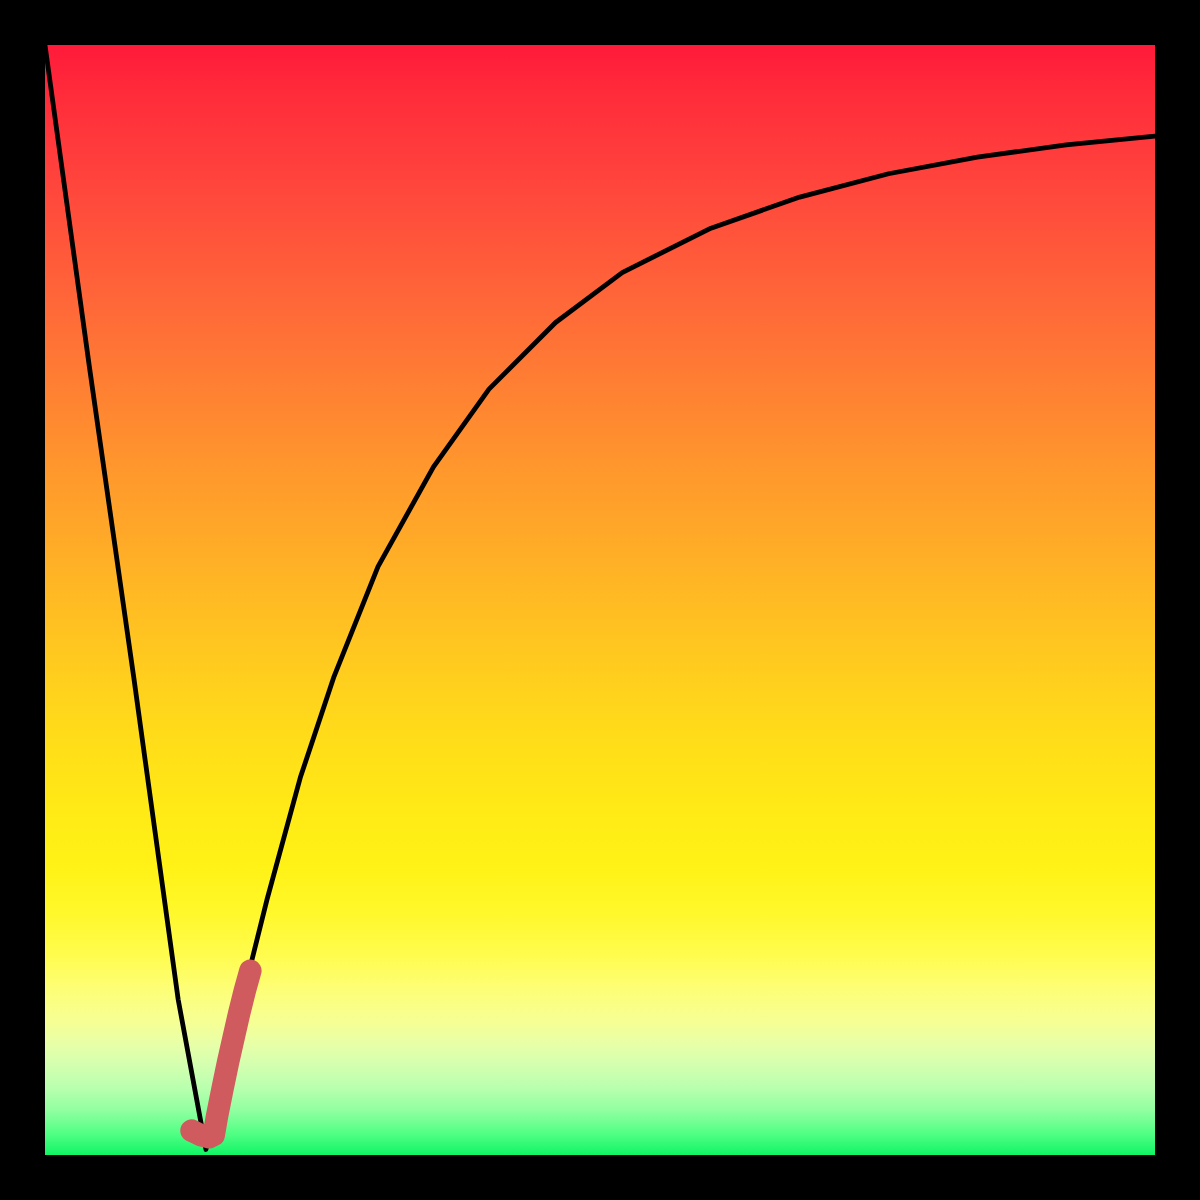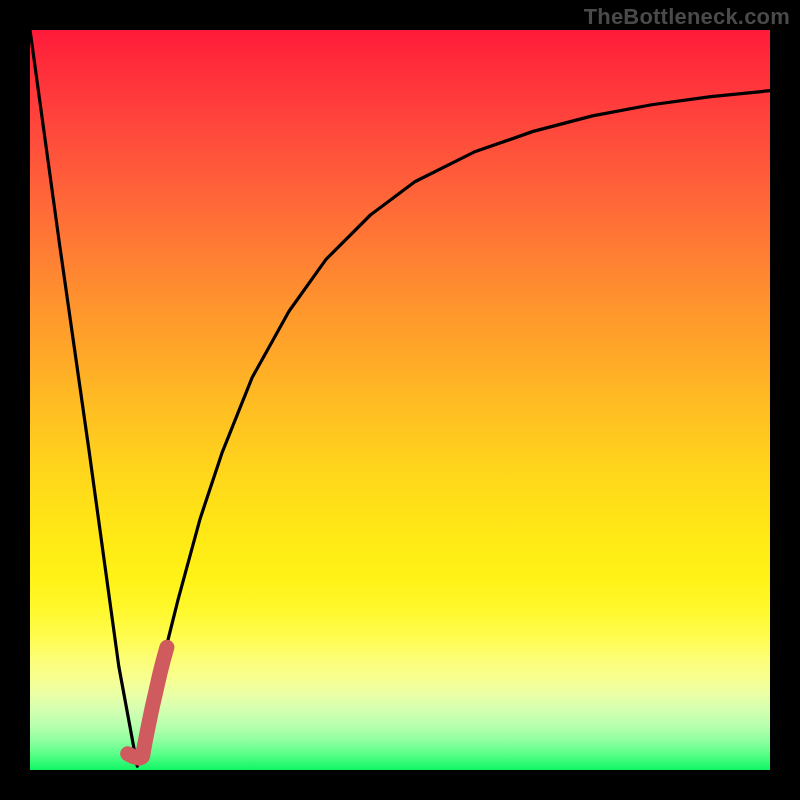--- a/index.html
+++ b/index.html
@@ -80,14 +80,13 @@
 <body>
 
 <div class="frame">
   <div class="plot-area">
     <div class="gradient"></div>
     <svg class="curve-svg" viewBox="0 0 740 740" preserveAspectRatio="none">
       <path id="bn-curve" fill="none" stroke="#000000" stroke-width="3.2" stroke-linecap="round" stroke-linejoin="round" d="M0.00 0.00 L29.60 214.60 L59.20 421.80 L88.80 636.40 L107.30 736.30 L118.40 695.60 L133.20 629.00 L148.00 569.80 L170.20 488.40 L192.40 421.80 L222.00 347.80 L259.00 281.20 L296.00 229.40 L340.40 185.00 L384.80 151.70 L444.00 122.10 L503.20 101.38 L562.40 85.84 L621.60 74.74 L680.80 66.60 L740.00 60.68"></path>
       <path id="bn-marker" fill="none" stroke="#cf5b5f" stroke-width="15" stroke-linecap="round" stroke-linejoin="round" d="M97.68 723.72 L100.64 725.20 L103.60 726.68 L106.56 727.42 L109.52 728.16 L112.48 726.68 L114.70 714.10 L118.40 695.60 L122.10 677.84 L125.80 661.56 L129.50 645.28 L133.20 630.48 L136.90 617.16"></path>
     </svg>
   </div>
-  <div class="watermark">TheBottleneck.com</div>
 </div>
 
 </body></html>

